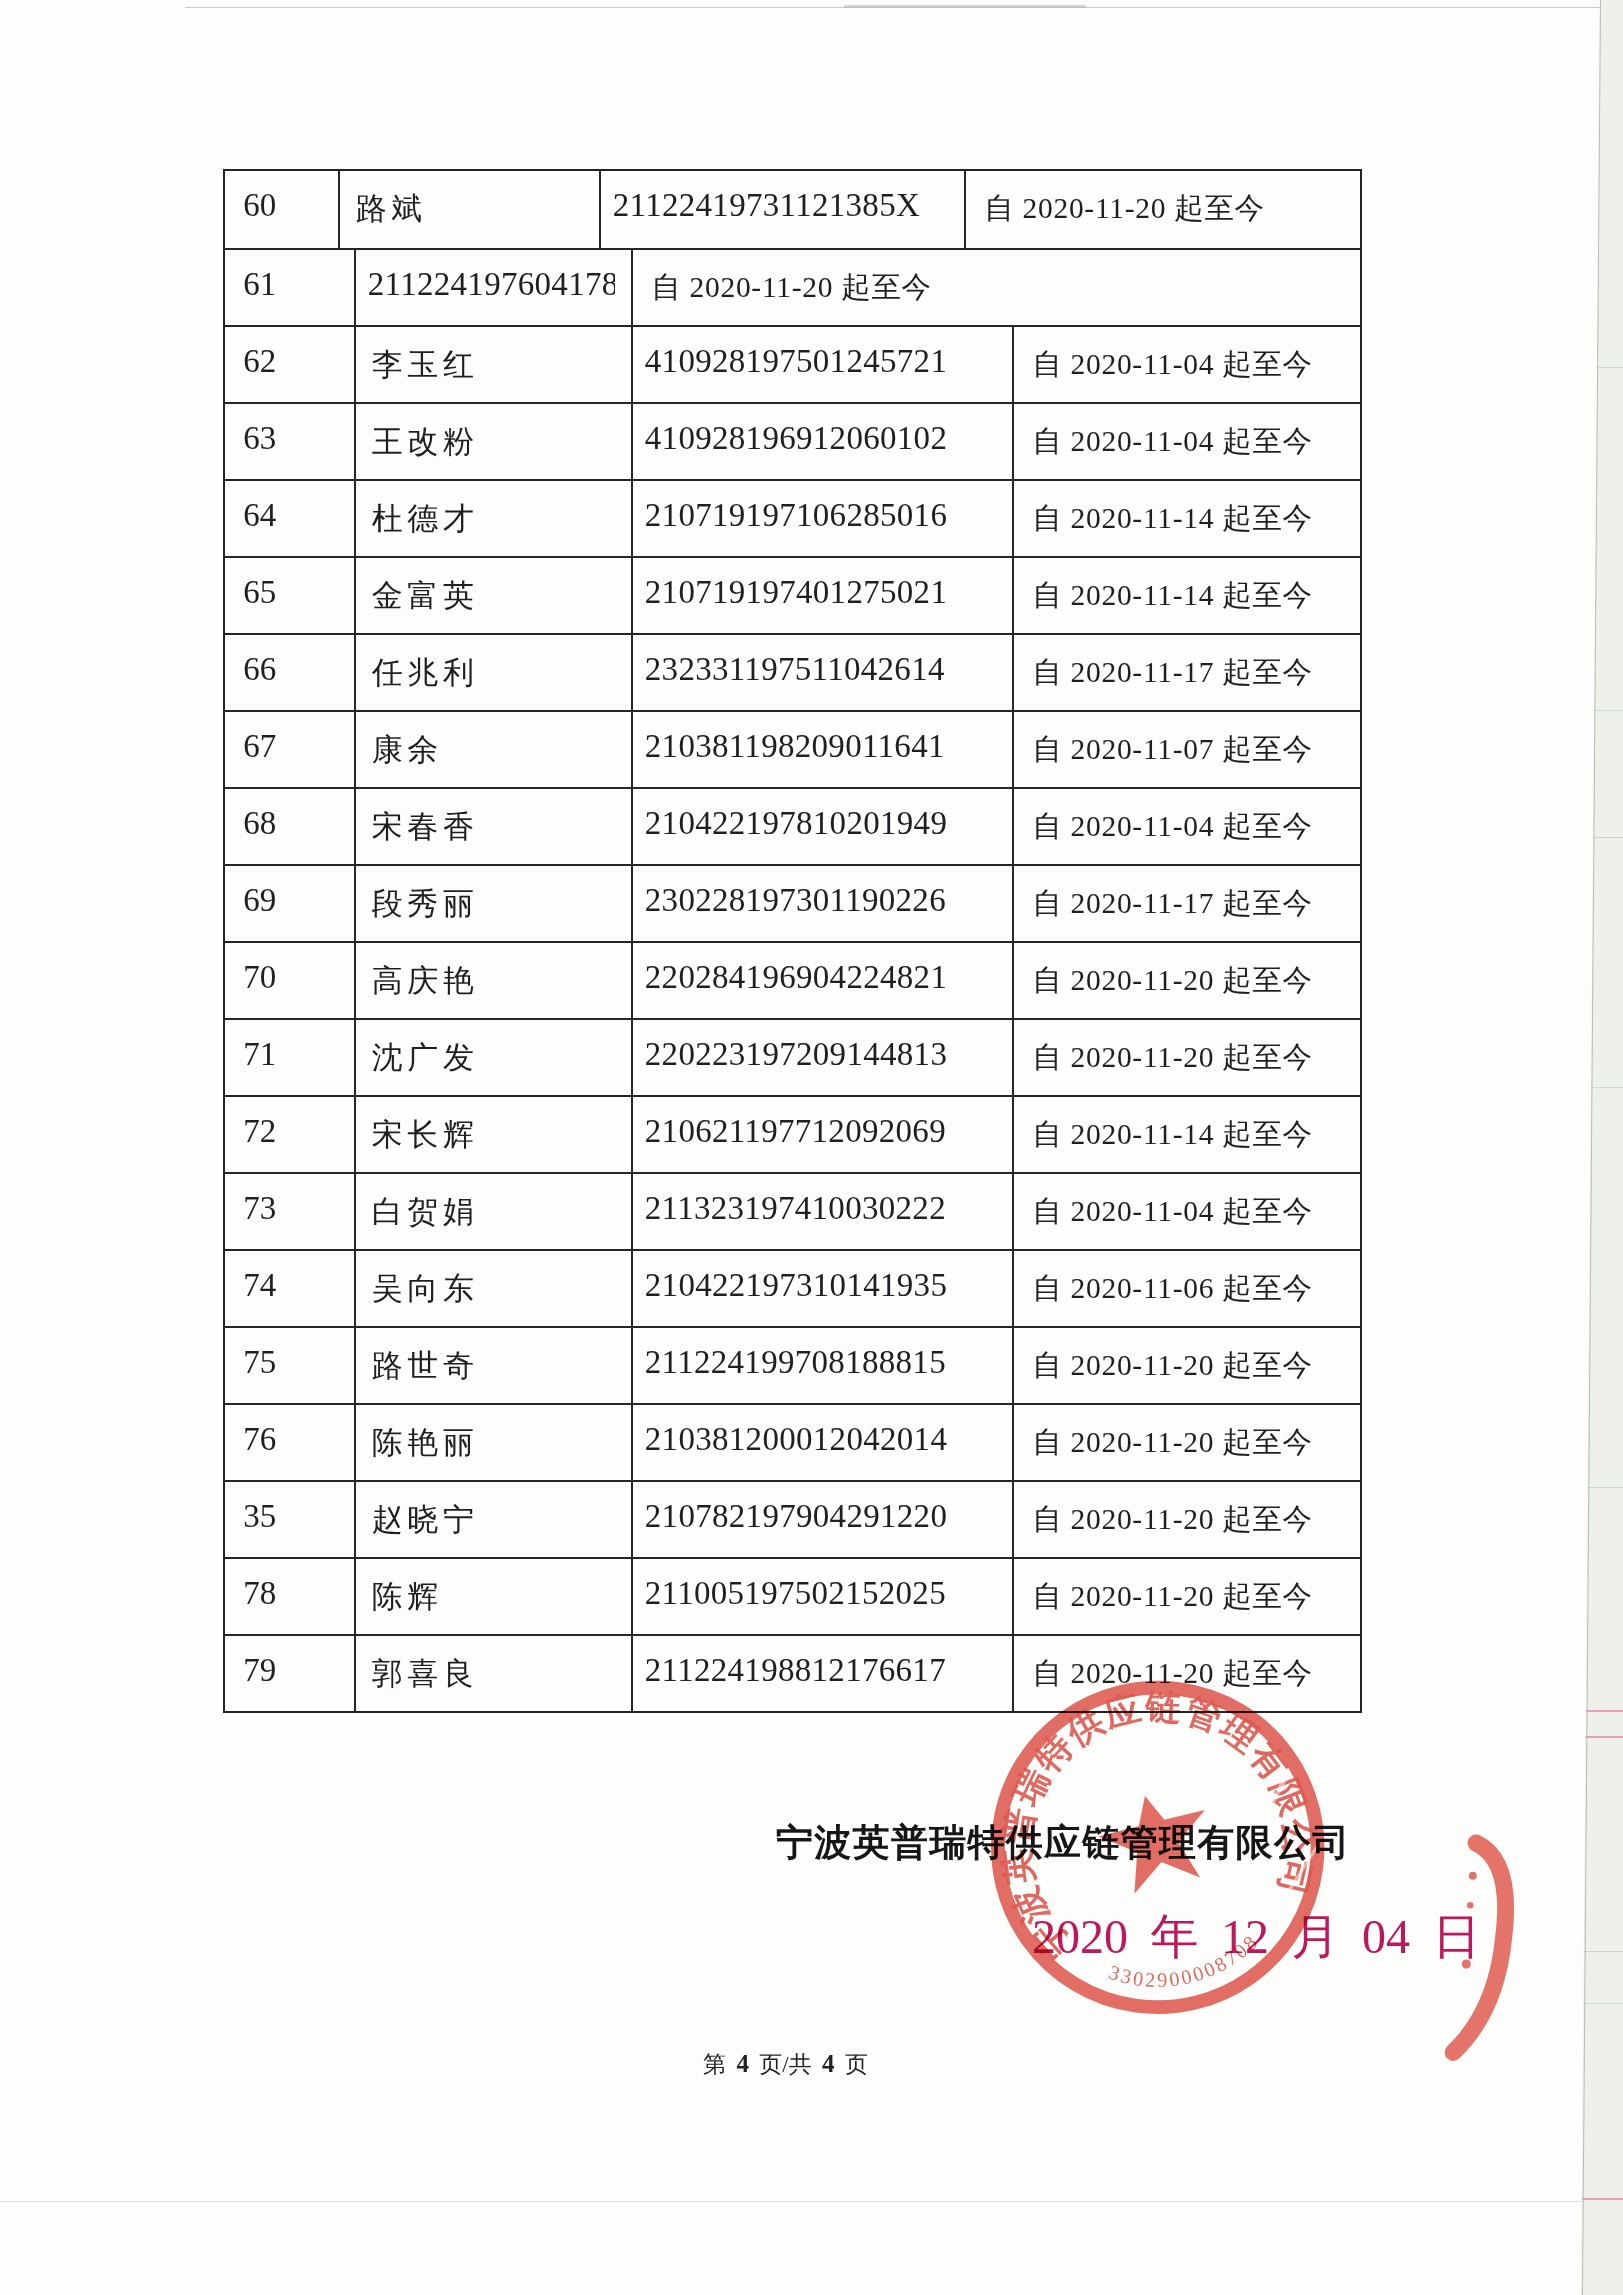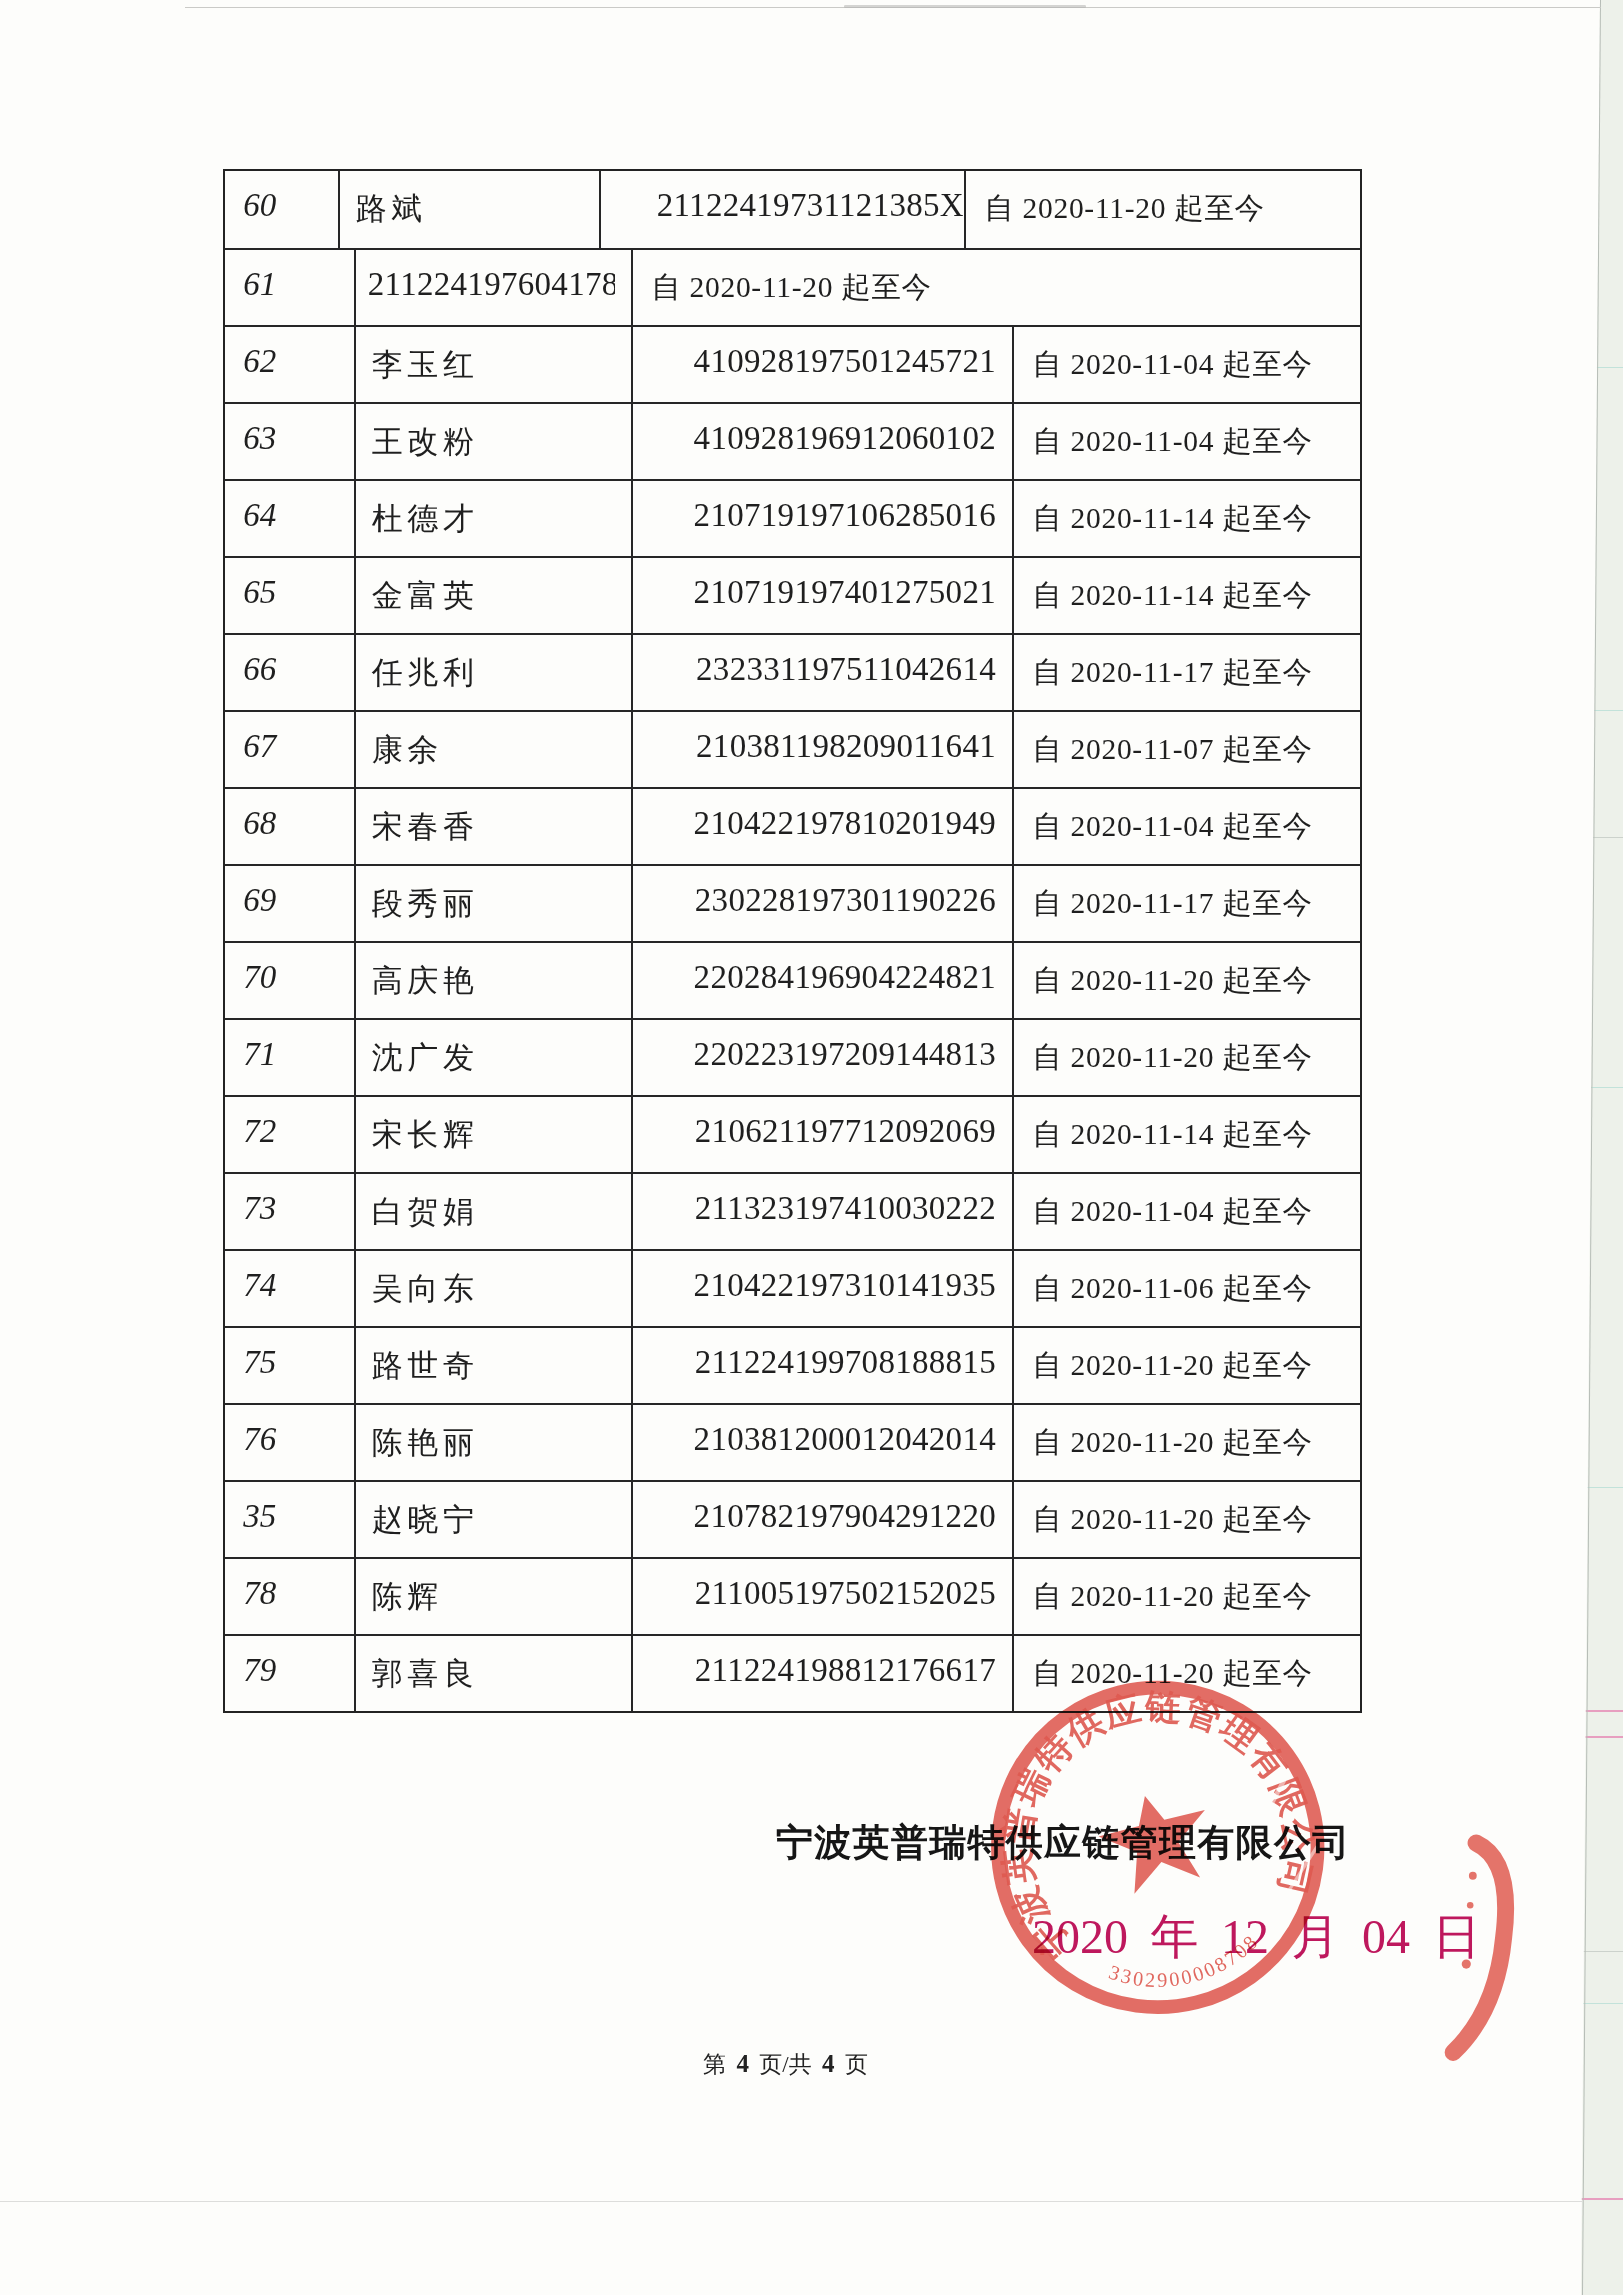--- a/index.html
+++ b/index.html
@@ -10,24 +10,24 @@
     color:#1f1f1f;
   }
   
   .tbl{
     position:absolute;left:223px;top:169px;width:1139px;
     border:2.6px solid #232323;box-sizing:border-box;background:transparent;
   }
   .tr{display:grid;grid-template-columns:113px 261px 365px auto;height:77px;box-sizing:border-box;}
   .tr + .tr{border-top:2px solid #262626;gap:16px;}
   .td{border-left:2px solid #262626;box-sizing:border-box;overflow:hidden;white-space:nowrap;}
-  .td:first-child{border-left:none;font-style:italic;}
+  .td:first-child{border-left:none;}
   .c-no{font-size:33px;padding:15.7px 0 0 18.3px;}
   .c-name{font-size:31px;padding:17px 0 0 15.7px;letter-spacing:4.6px;}
-  .c-id{font-size:33px;padding:15.7px 0 0 11.8px;letter-spacing:0.3px;text-align:right;}
+  .c-id{font-size:33px;padding:15.7px 0 0 11.8px;letter-spacing:0.3px;}
   .c-period{font-size:29.5px;padding:17.7px 0 0 18.3px;letter-spacing:0.7px;}
   
   .company-line{
     position:absolute;left:776px;top:1824px;font-size:37px;line-height:1;
     letter-spacing:1.3px;font-weight:600;color:#161616;white-space:nowrap;
   }
   .date-line{
     position:absolute;left:1032px;top:1913px;font-size:48px;line-height:1;
     word-spacing:10.5px;color:#be185d;white-space:nowrap;
   }

